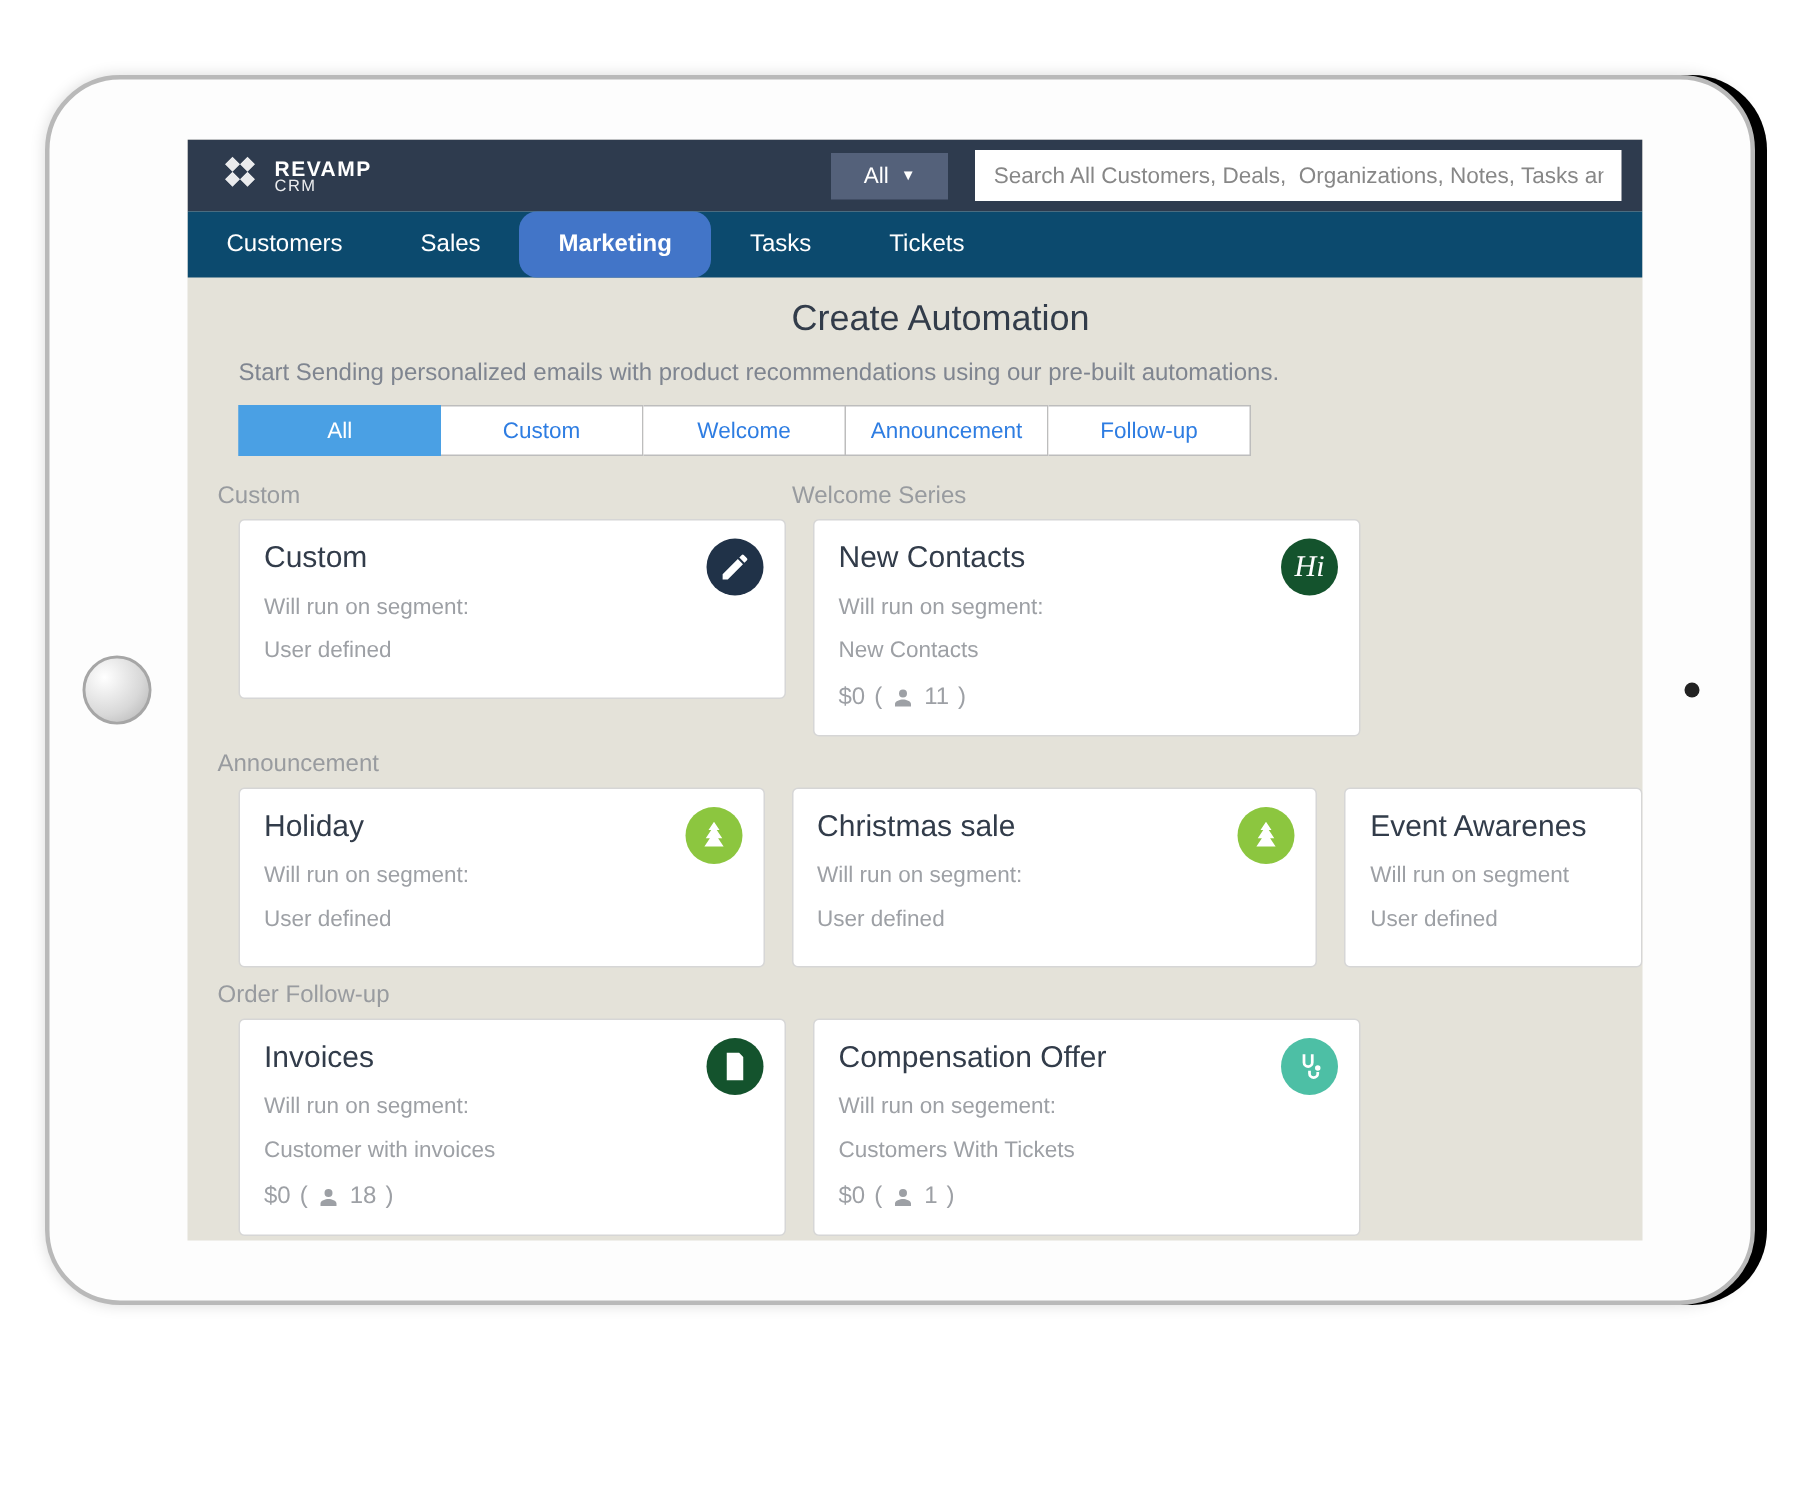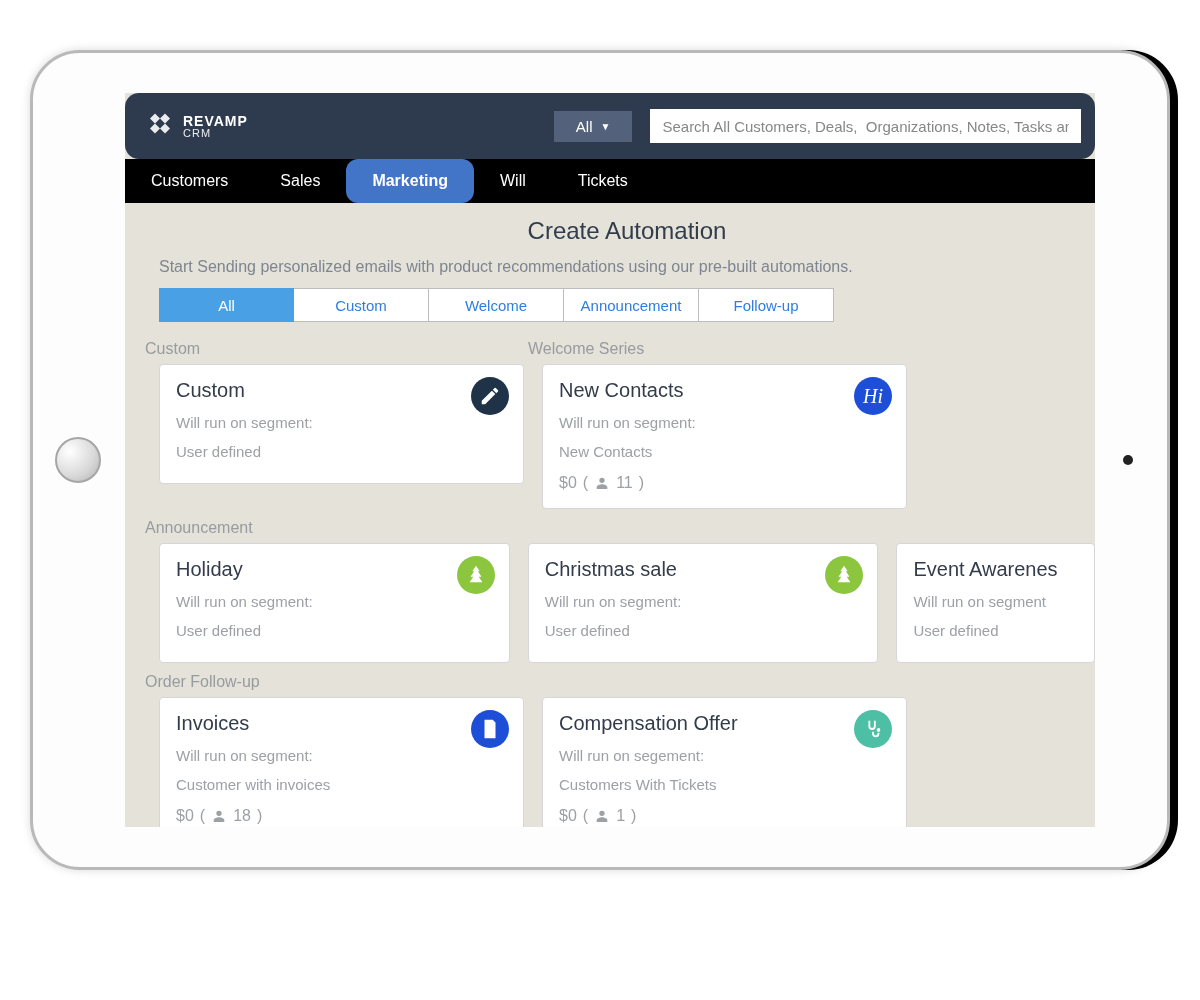--- a/index.html
+++ b/index.html
@@ -20,34 +20,34 @@
   .camera {
     position: absolute; right: 34px; top: 50%; transform: translateY(-50%);
     width: 10px; height: 10px; border-radius: 50%; background:#222;
   }
   .screen {
     position: absolute; left: 92px; top: 40px; right: 72px; bottom: 40px;
     background: #e4e2d9; overflow: hidden;
   }
 
   
-  .topbar { height: 66px; background:#2e3b4e; display:flex; align-items:center; padding:0 14px 0 20px; gap:18px;border-radius:14px; }
+  .topbar { height: 48px; background:#2e3b4e; display:flex; align-items:center; padding:0 14px 0 20px; gap:18px; }
   .logo { display:flex; align-items:center; color:#fff; gap:8px; }
   .logo svg { width:30px; height:30px; }
   .logo-text { line-height:1; }
   .logo-text .l1 { font-weight:700; letter-spacing:1px; font-size:14px; }
   .logo-text .l2 { font-size:11px; letter-spacing:1px; opacity:.9; }
   .topbar-spacer { flex:0 0 270px; }
   .filter-pill { background:#54617a; color:#fff; padding:7px 22px; font-size:15px; display:flex; align-items:center; gap:8px; cursor:pointer; }
   .filter-pill .caret { font-size:10px; }
   .search { flex:1; height:34px; border:none; padding:0 12px; font-size:15px; color:#4a4a4a; }
   .search::placeholder { color:#878787; }
 
   
-  .navbar { height:44px; background:#000000; display:flex; align-items:stretch; }
+  .navbar { height:44px; background:#0c4a6e; display:flex; align-items:stretch; }
   .nav-item { color:#fff; font-size:16px; display:flex; align-items:center; padding:0 26px; cursor:pointer; }
   .nav-item.active { background:#4275c8; font-weight:600;border-radius:12px; }
 
   
   .content { padding:14px 0 20px 34px; }
   .page-title { font-size:24px; color:#323c4a; font-weight:400;text-align:center; }
   .page-sub { font-size:16px; color:#7f8590; margin-top:13px; }
 
   .filter-tabs { display:flex; margin-top:12px; }
   .ftab { width:135px; height:34px; border:1px solid #bdbdbd; display:flex; align-items:center; justify-content:center; font-size:15px; color:#2e7de2; background:#fff; cursor:pointer; }
@@ -61,21 +61,21 @@
     background:#fff; border:1px solid #d6d6d6; border-radius:4px;
     width:365px; min-height:120px; padding:14px 16px 16px 16px; position:relative; cursor:pointer;
   }
   .card.cut { width:206px; }
   .card-title { font-size:20px; color:#323c4a; }
   .card-line { font-size:15px; color:#9da0a5; margin-top:12px; }
   .card-stats { font-size:16px; color:#9da0a5; margin-top:14px; display:flex; align-items:center; gap:6px;}
   .badge { position:absolute; right:14px; top:12px; width:38px; height:38px; border-radius:50%; display:flex; align-items:center; justify-content:center; }
   .badge svg { width:22px; height:22px; }
   .badge.dark  { background:#203248; }
-  .badge.blue  { background:#1d4ed8; }
+  .badge.blue  { background:#14532d; }
   .badge.green { background:#8cc63f; }
   .badge.teal  { background:#4dbfa5; }
   .icon-user { width:16px; height:16px; }
   .badge.hi { font-family: "Brush Script MT", cursive; font-style:italic; color:#fff; font-size:20px;} 
 </style>
 </head>
 <body>
 
 <div class="tablet">
   <div class="home-btn"></div>
@@ -98,21 +98,21 @@
         <span>All</span>
         <span class="caret">▼</span>
       </div>
       <input class="search" type="text" placeholder="Search All Customers, Deals,  Organizations, Notes, Tasks and" style="">
     </div>
 
     <div class="navbar">
       <div class="nav-item">Customers</div>
       <div class="nav-item">Sales</div>
       <div class="nav-item active">Marketing</div>
-      <div class="nav-item">Will</div>
+      <div class="nav-item">Tasks</div>
       <div class="nav-item">Tickets</div>
     </div>
 
     <div class="content">
       <div class="page-title">Create Automation</div>
       <div class="page-sub">Start Sending personalized emails with product recommendations using our pre-built automations.</div>
 
       <div class="filter-tabs">
         <div class="ftab selected">All</div>
         <div class="ftab">Custom</div>

